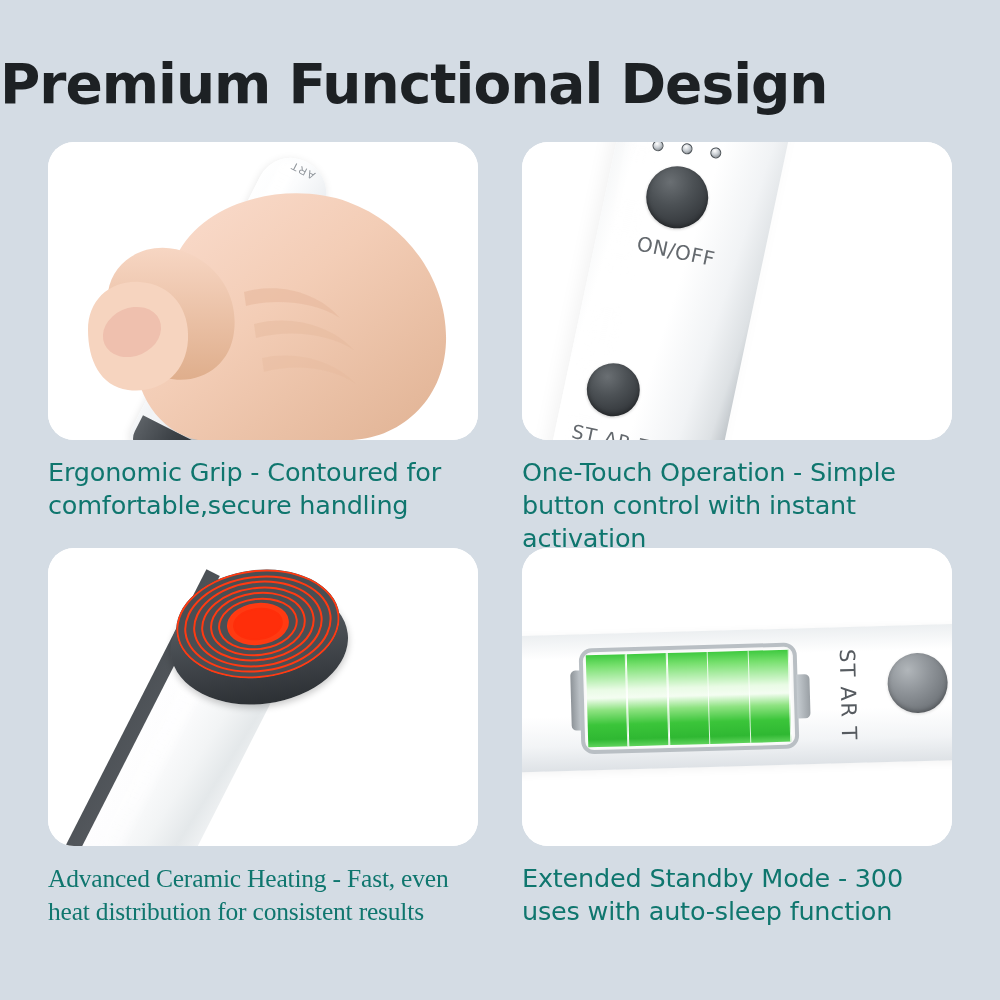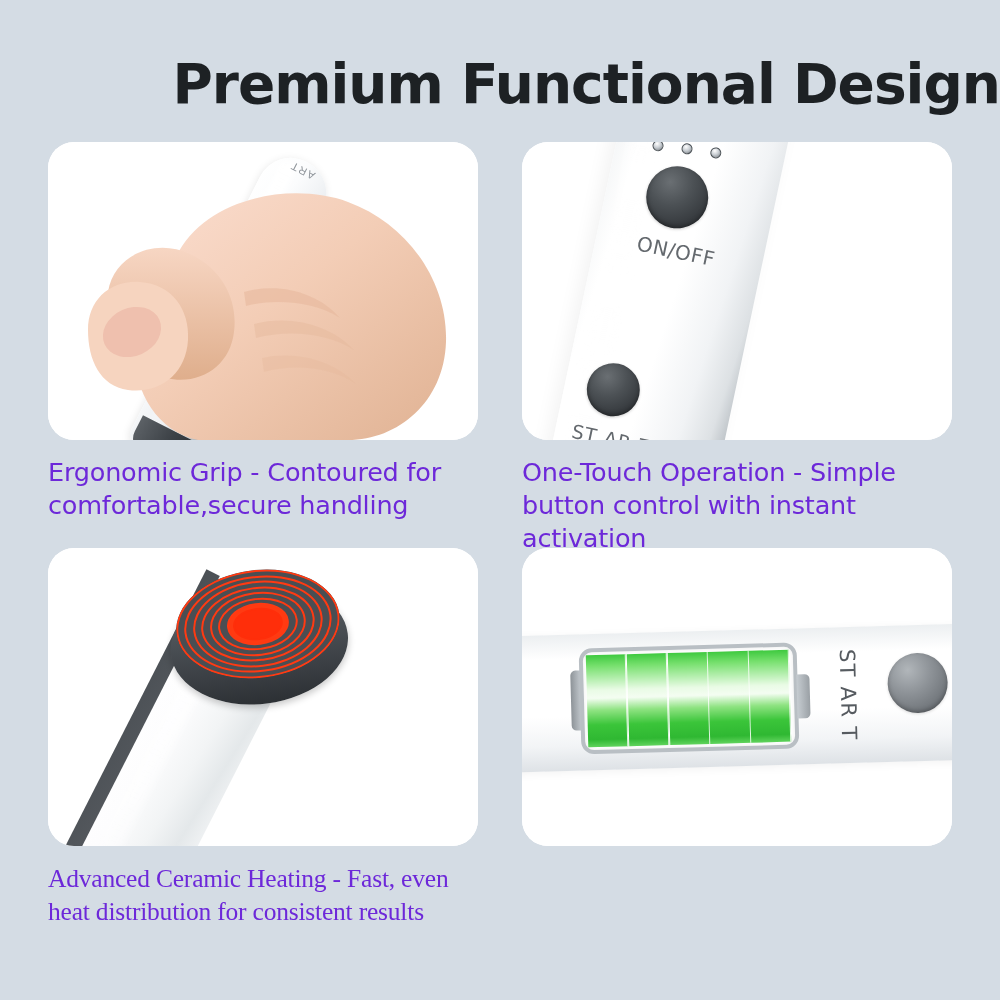--- a/index.html
+++ b/index.html
@@ -8,21 +8,21 @@
     background:#d4dce4;
     font-family:"Liberation Sans", sans-serif;
     overflow:hidden;
     position:relative;
   }
   #page{position:absolute;inset:0;}
 
   
   .headline{
     position:absolute;left:0;right:0;top:52px;
-    text-align:right;
+    text-align:left;
     font-size:55px;
     font-weight:700;
     letter-spacing:-1px;
     color:#1d2124;
     font-family:"DejaVu Sans", sans-serif;
     white-space:nowrap;
   }
 
   
   .card{
@@ -33,21 +33,21 @@
   }
   .c1{left:48px;  top:142px; width:430px; height:298px;}
   .c2{left:522px; top:142px; width:430px; height:298px;}
   .c3{left:48px;  top:548px; width:430px; height:298px;}
   .c4{left:522px; top:548px; width:430px; height:298px;}
 
   .cap{
     position:absolute;
     font-size:25.5px;
     line-height:33px;
-    color:#6d28d9;
+    color:#0f766e;
     font-family:"DejaVu Sans", sans-serif;
     font-weight:400;
     letter-spacing:-0.2px;
   }
   .cap1{left:48px;  top:456px; width:420px;}
   .cap2{left:522px; top:456px; width:450px;}
   .cap3{left:48px;  top:862px; width:430px;font-family:Liberation Serif, serif;}
   .cap4{left:522px; top:862px; width:440px;}
 
   
@@ -322,14 +322,15 @@
               <div class="seg" style="left: 125.4px; width: 39.3px;"></div>
               <div class="seg" style="left: 166.2px; width: 39.3px;"></div>
             </div>
           <div class="bat-term"></div>
         </div>
         <div class="txt-start4">ST AR T</div>
         <div class="btn-start4"></div>
       </div>
     </div>
   </div>
+  <div class="cap cap4">Extended Standby Mode - 300 uses with auto-sleep function</div>
 
 </div>
 
 </body></html>

